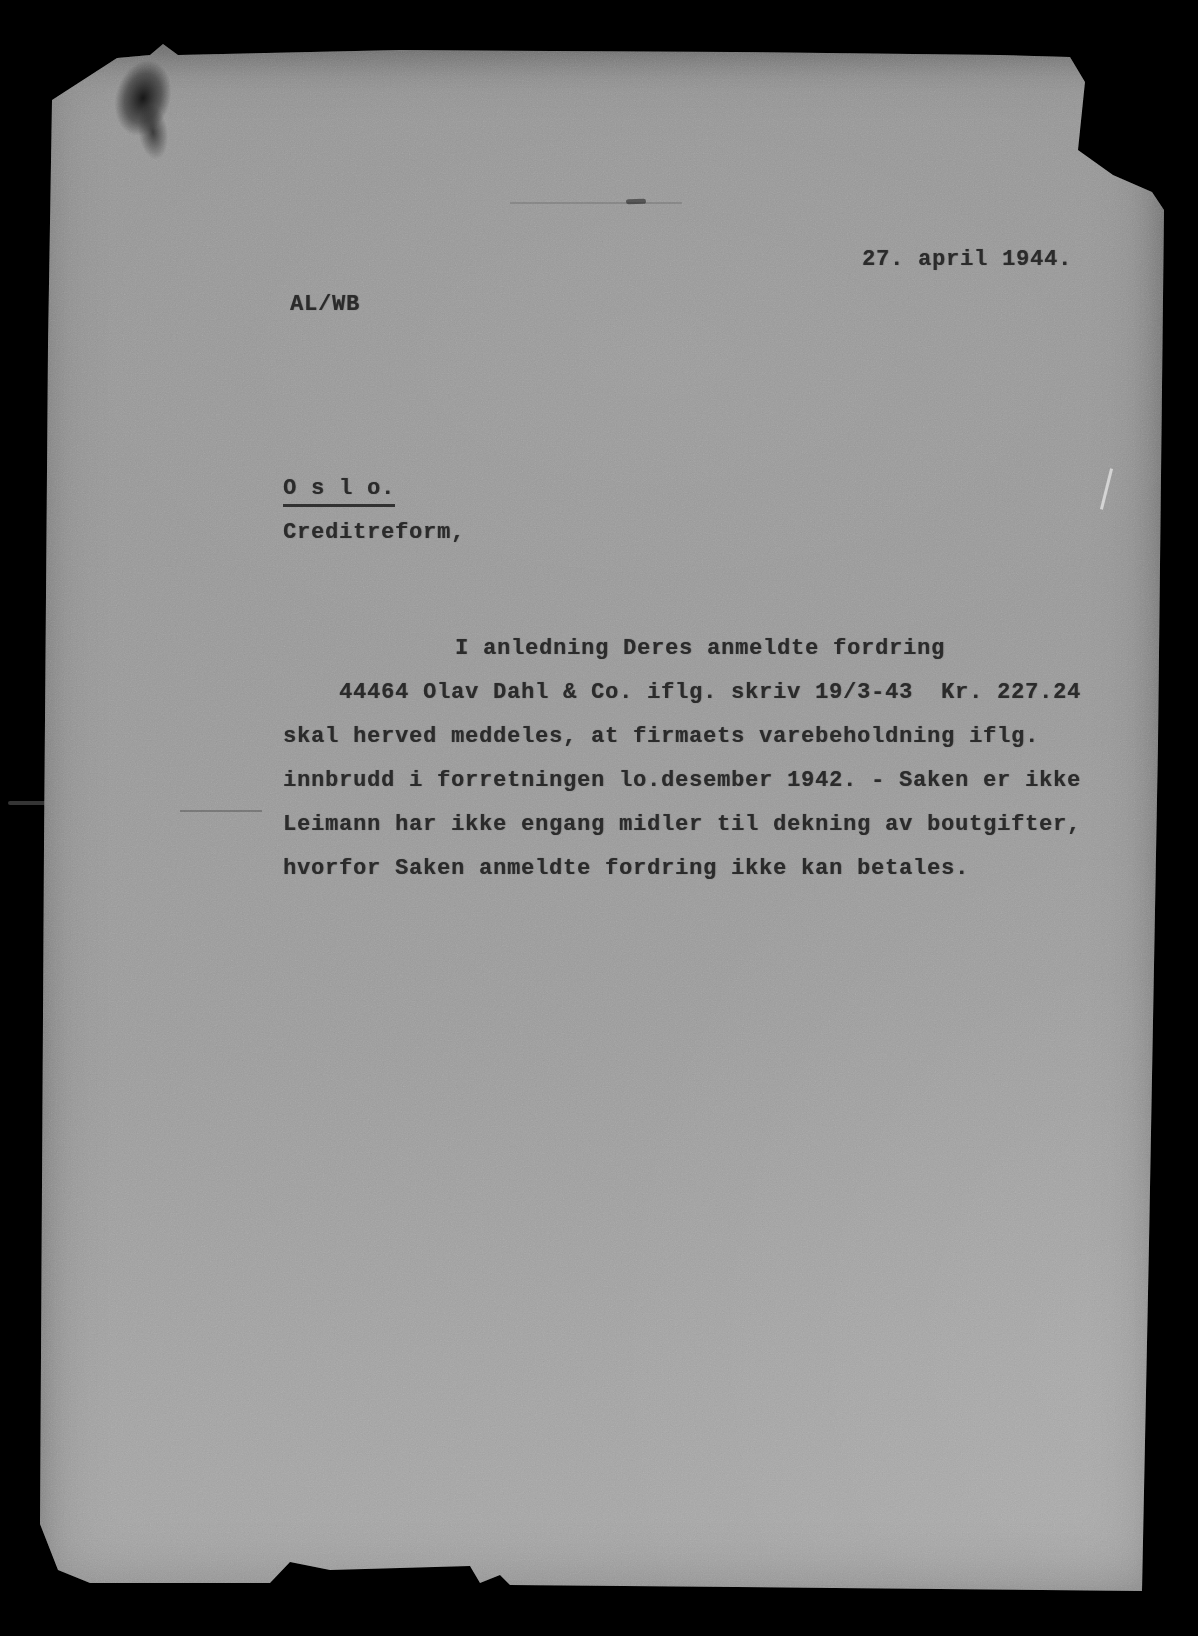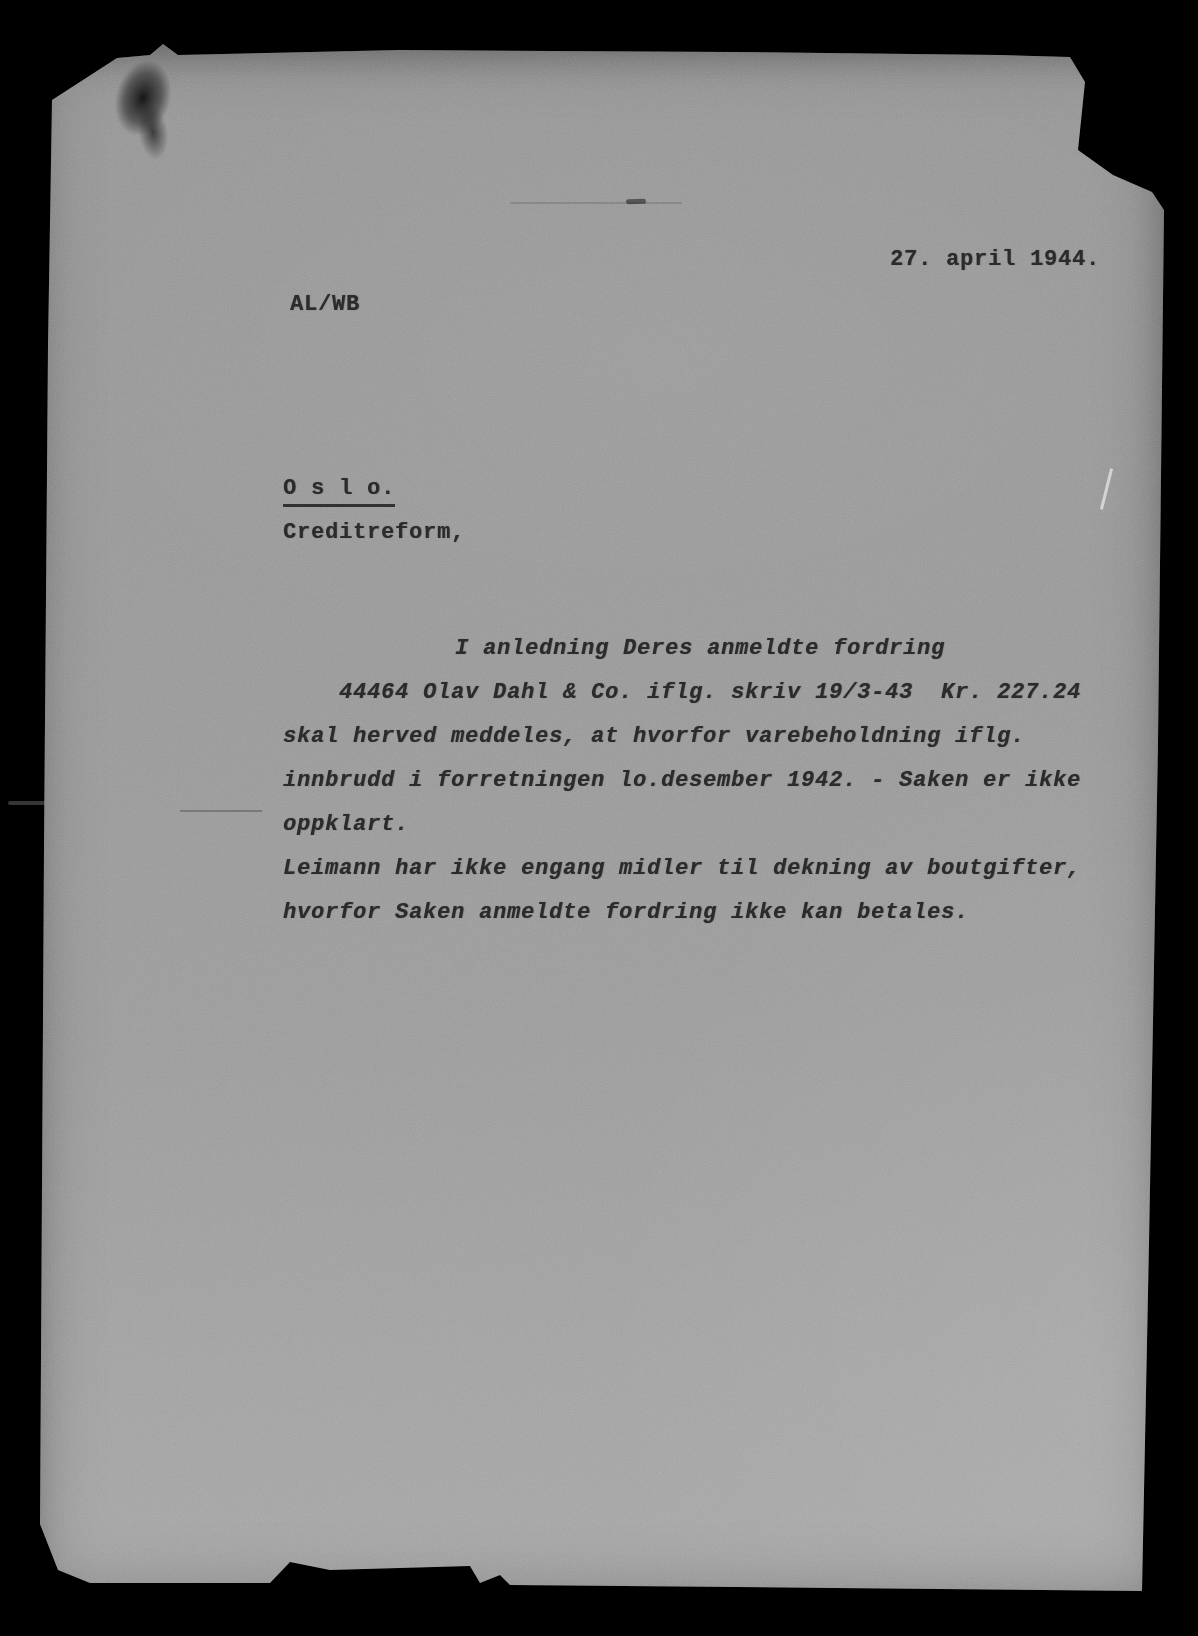--- a/index.html
+++ b/index.html
@@ -31,26 +31,26 @@
   .grain{position:absolute;inset:0;width:100%;height:100%;pointer-events:none;}
   .type{
     color:#2b2b2b;
     font-size:22px;
     font-weight:bold;
     letter-spacing:0.8px;
     white-space:pre;
     text-shadow:0.4px 0.4px 0.9px rgba(25,25,25,0.55);
   }
   .line{height:44px;line-height:44px;}
-  .date{position:absolute;left:856px;top:203px;text-align:center;}
+  .date{position:absolute;left:828px;top:203px;text-align:center;}
   .ref{position:absolute;left:256px;top:248px;}
   .recipient{position:absolute;left:249px;top:423px;}
   .underlined{display:inline-block;border-bottom:3px solid rgba(30,30,30,0.85);padding-bottom:2px;line-height:26px;}
   .subject{position:absolute;left:249px;top:537px;}
-  .body-text{position:absolute;left:249px;top:583px;font-style:italic;}
+  .body-text{position:absolute;left:249px;top:583px;}
   .indent-lg{padding-left:172px;}
   .indent-sm{padding-left:56px;}
   .para-gap{margin-top:4px;}
   .smudge-a{
     position:absolute;left:72px;top:2px;width:74px;height:104px;
     background:radial-gradient(closest-side,rgba(12,12,12,0.92),rgba(25,25,25,0.5) 48%,transparent 74%);
     transform:rotate(16deg);
   }
   .smudge-b{
     position:absolute;left:98px;top:48px;width:42px;height:80px;
@@ -94,21 +94,20 @@
 
     <div class="recipient">
       <div class="type line"><span class="underlined">O s l o.</span></div>
       <div class="type line">Creditreform,</div>
     </div>
 
 
     <div class="body-text">
       <div class="type line indent-lg">I anledning Deres anmeldte fordring</div>
       <div class="type line indent-sm">44464 Olav Dahl &amp; Co. iflg. skriv 19/3-43  Kr. 227.24</div>
-      <div class="type line">skal herved meddeles, at hvorfor varebeholdning iflg.</div>
+      <div class="type line">skal herved meddeles, at firmaets varebeholdning iflg.</div>
       <div class="type line">innbrudd i forretningen lo.desember 1942. - Saken er ikke</div>
-      <div class="type line">oppklart.</div>
       <div class="type line">Leimann har ikke engang midler til dekning av boutgifter,</div>
       <div class="type line">hvorfor Saken anmeldte fordring ikke kan betales.</div>
     </div>
 
   </div>
 </div>
 
 </body></html>

